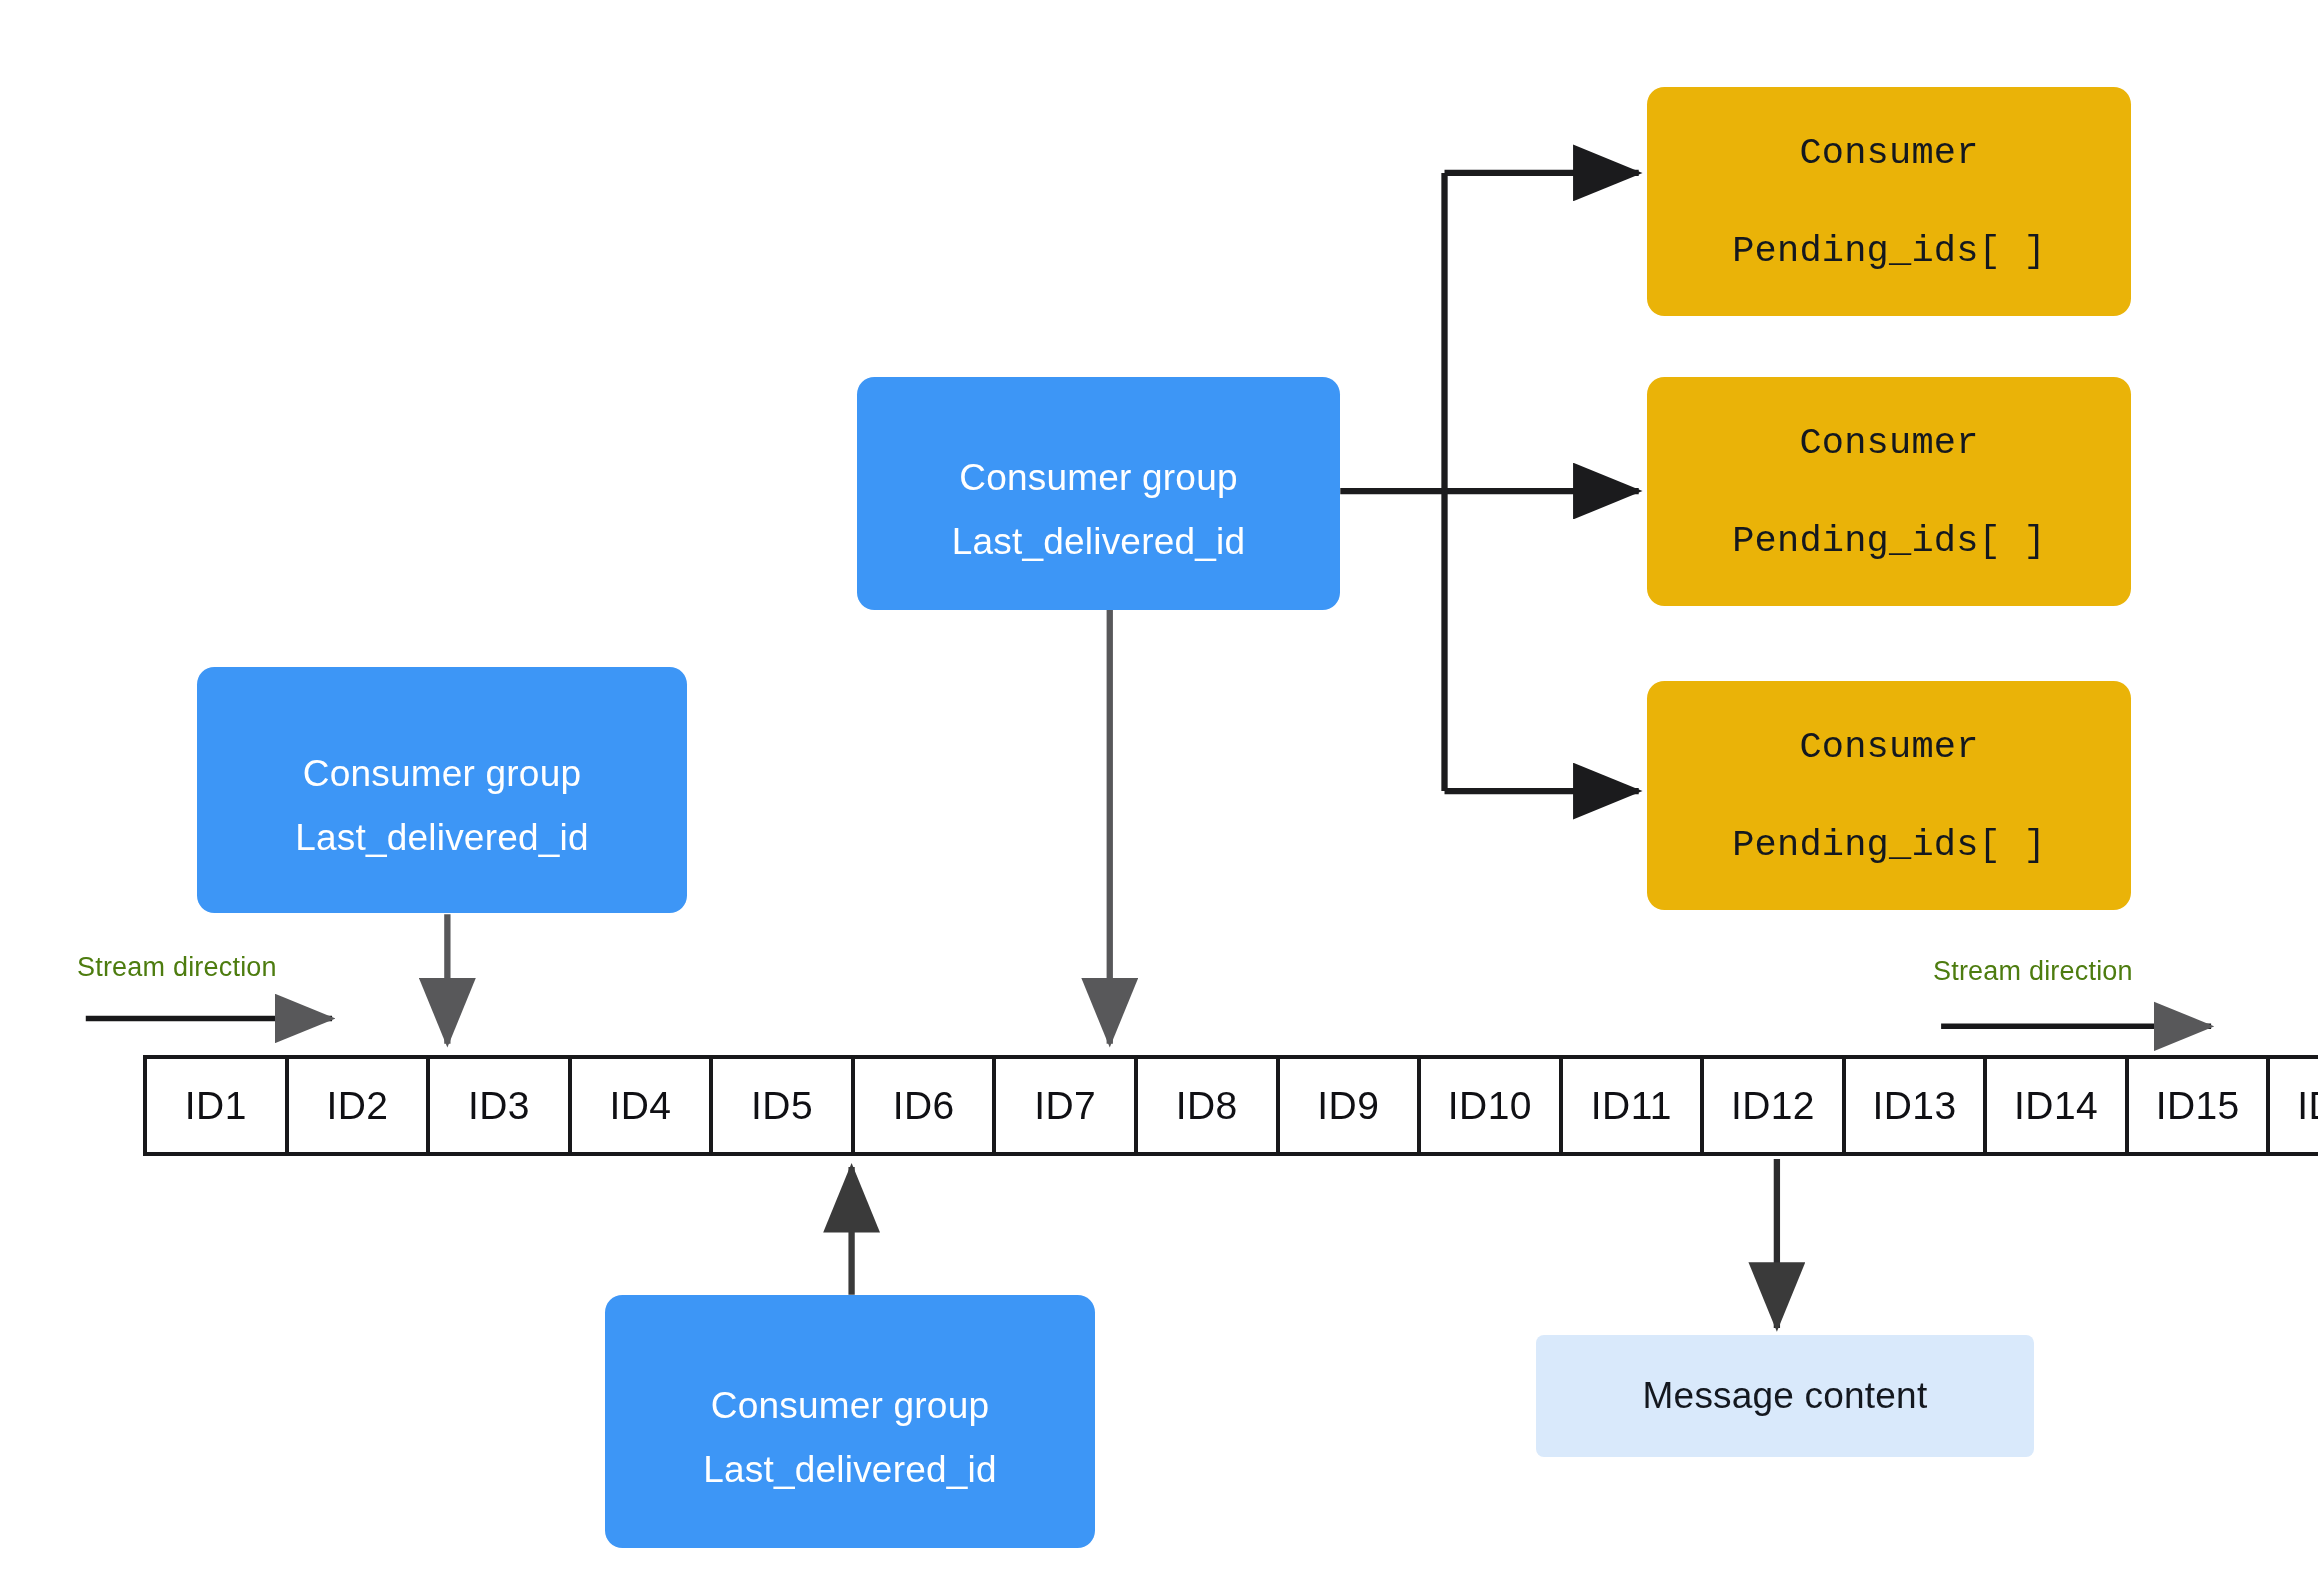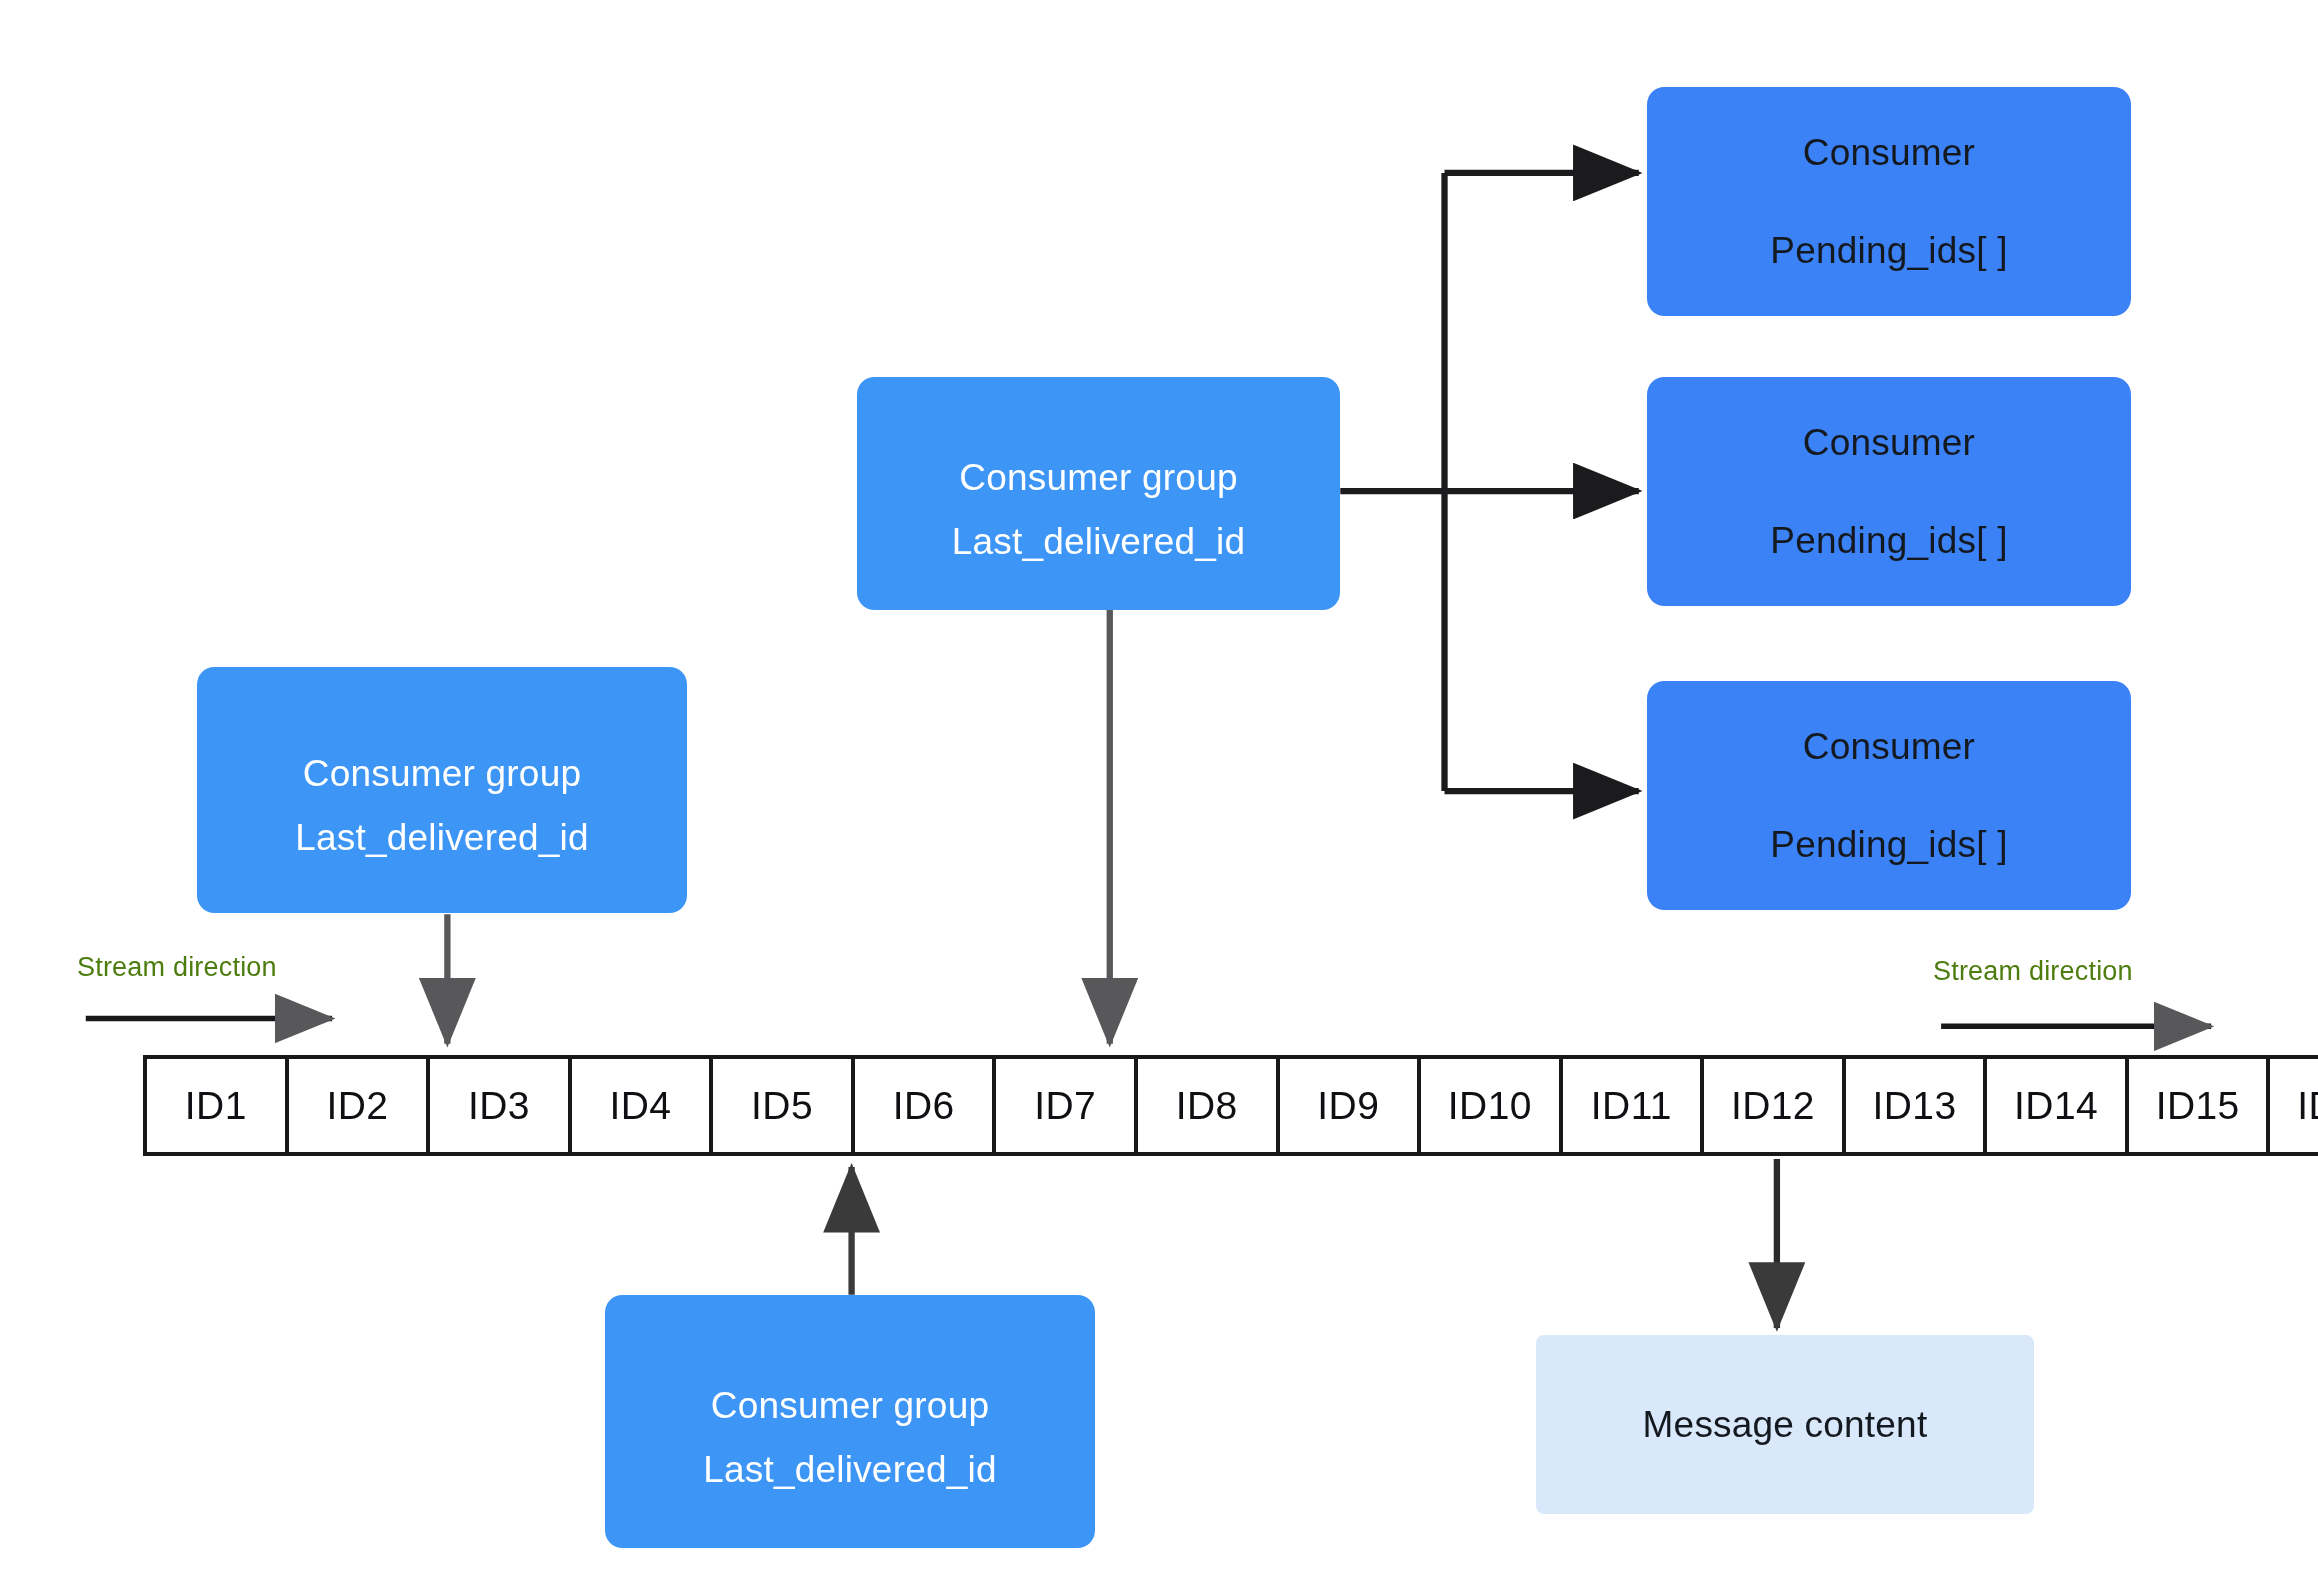--- a/index.html
+++ b/index.html
@@ -44,22 +44,23 @@
   }
 
   .node.group {
     background: #3d96f6;
     color: #ffffff;
   }
   .node.group .line1 { font-size: 37px; margin-top: 32px; }
   .node.group .line2 { font-size: 37px; margin-top: 22px; }
 
   .node.consumer {
-    background: #3b82f6;
+    background: #eab308;
     color: #14181f;
+    font-family: Liberation Mono, monospace;
   }
   .node.consumer .line1 { font-size: 37px; }
   .node.consumer .line2 { font-size: 37px; margin-top: 56px; }
 
   .node.msg {
     background: #d9e9fb;
     color: #14181f;
     border-radius: 8px;
   }
   .node.msg .line1 { font-size: 37px; }
@@ -180,21 +181,21 @@
   <div class="node consumer" style="left:1647px; top:377px; width:484px; height:229px;">
     <div class="line1">Consumer</div>
     <div class="line2">Pending_ids[ ]</div>
   </div>
 
   <div class="node consumer" style="left:1647px; top:681px; width:484px; height:229px;">
     <div class="line1">Consumer</div>
     <div class="line2">Pending_ids[ ]</div>
   </div>
 
-  <div class="node msg" style="left:1536px; top:1335px; width:498px; height:179px;">
+  <div class="node msg" style="left:1536px; top:1335px; width:498px; height:122px;">
     <div class="line1">Message content</div>
   </div>
 
   <div class="stream-dir" id="stream-dir-left">Stream direction</div>
   <div class="stream-dir" id="stream-dir-right">Stream direction</div>
 
   <div id="stream-strip">
       <div class="stream-cell">ID1</div>
       <div class="stream-cell">ID2</div>
       <div class="stream-cell">ID3</div>

